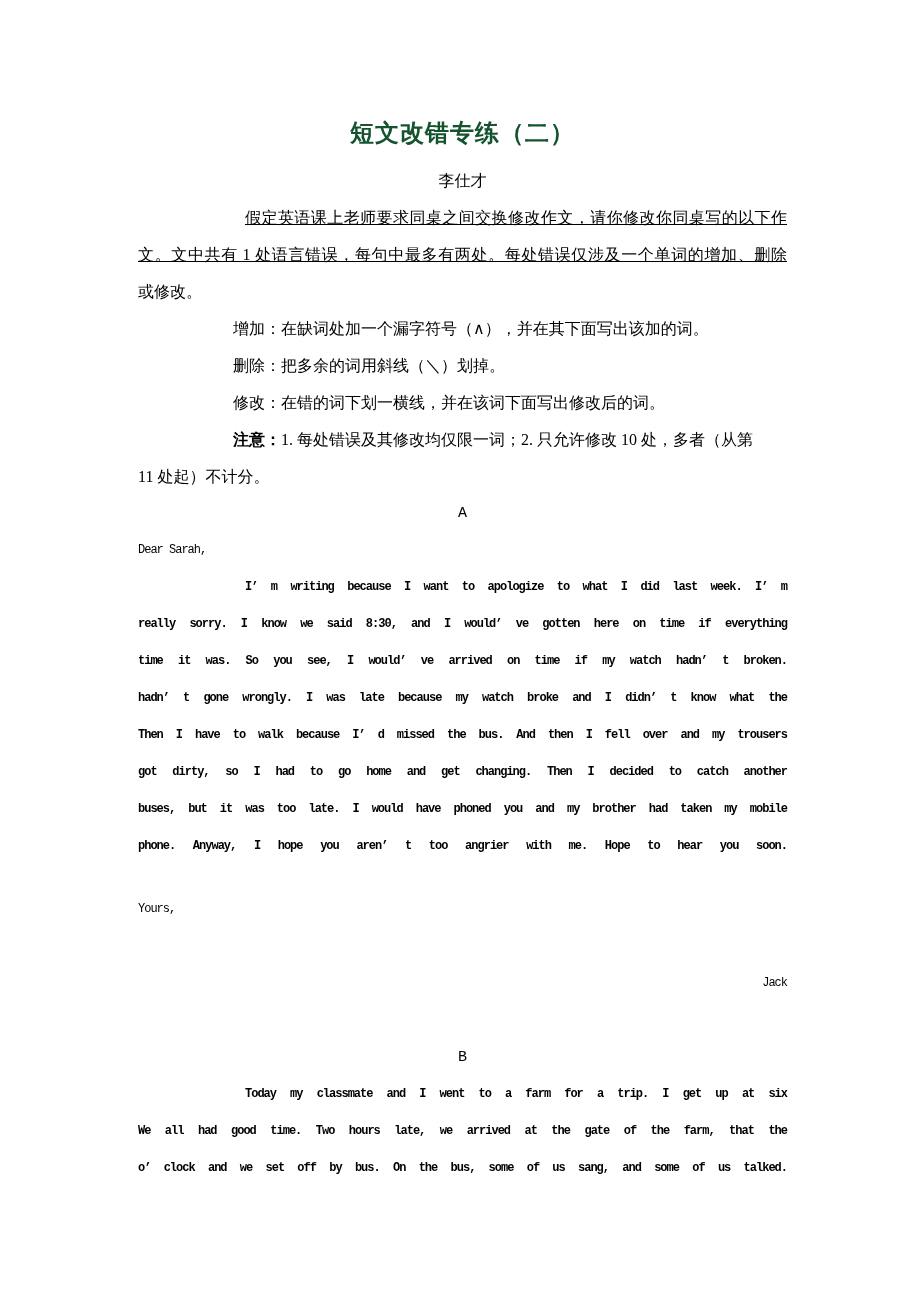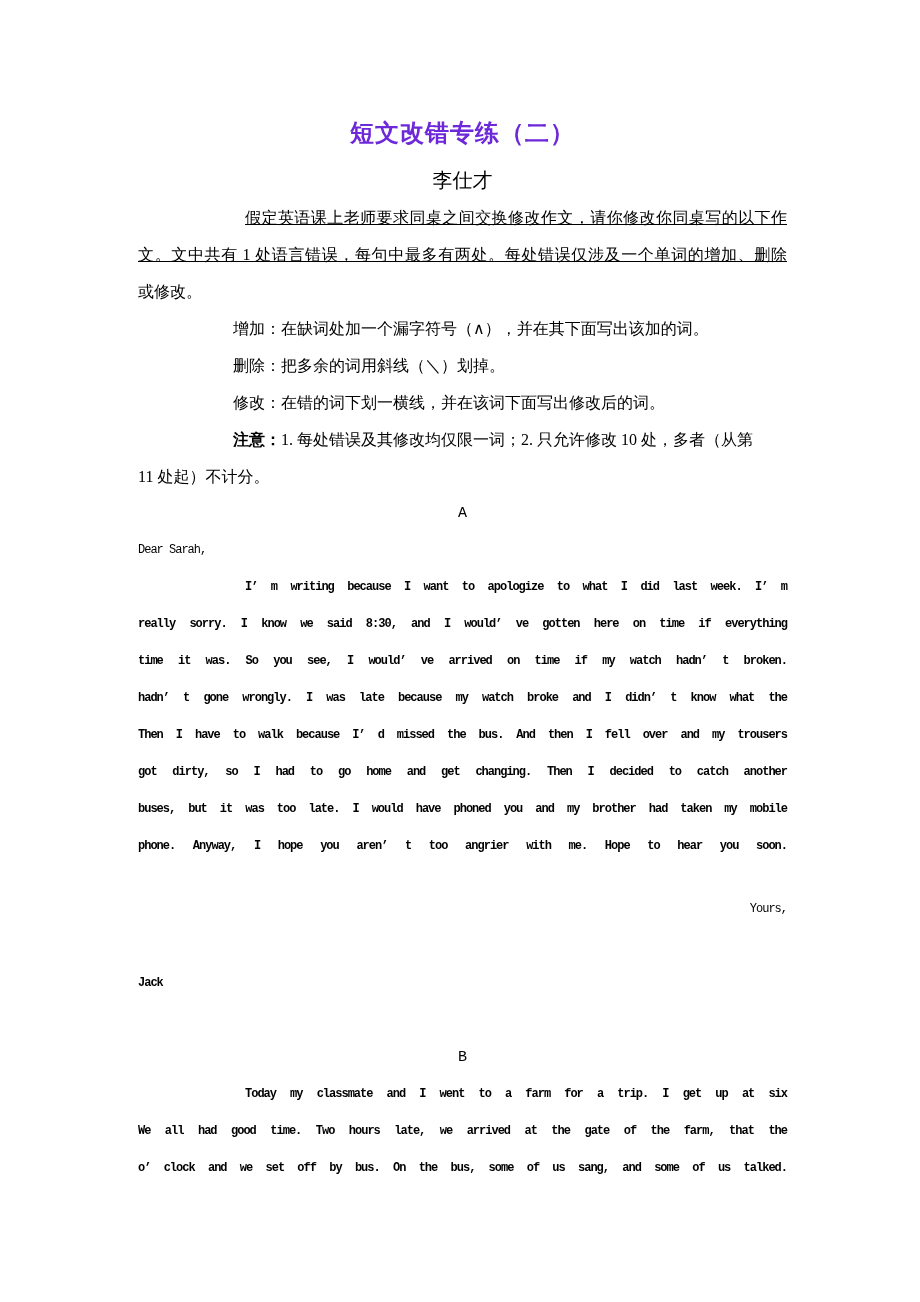--- a/index.html
+++ b/index.html
@@ -20,21 +20,21 @@
   .doc-title{
     font-size:24px;
     font-weight:bold;
     letter-spacing:1px;
     text-align:center;
     line-height:34px;
     color:#ff0000;
   }
   .author{
     margin-top:12px;
-    font-size:20px;
+    font-size:16px;
     text-align:center;
     line-height:37px;
   }
   .cn-line{
     font-size:16px;
     line-height:37px;
     height:37px;
     white-space:nowrap;
   }
   .cn-just{
@@ -58,31 +58,31 @@
     text-align-last:justify;
     font-weight:bold;
   }
   .section-label{
     font-family:"Liberation Mono","DejaVu Sans Mono",monospace;
     font-size:15px;
     text-align:center;
     line-height:37px;
     height:37px;
   }
-  .closing{margin-top:26px;text-align:right;}
-  .signature{margin-top:37px;font-weight:bold;}
+  .closing{margin-top:26px;text-align:left;}
+  .signature{margin-top:37px;text-align:right;}
   .section-b{margin-top:37px;}
 </style>
 </head>
 <body>
 
 <div class="page">
   <div class="content">
 
-    <div class="doc-title" style="color: #6d28d9;">短文改错专练（二）</div>
+    <div class="doc-title" style="color: #14532d;">短文改错专练（二）</div>
     <div class="author">李仕才</div>
 
     <div class="cn-line cn-just indent-lg">假定英语课上老师要求同桌之间交换修改作文，请你修改你同桌写的以下作</div>
     <div class="cn-line cn-just">文。文中共有 1 处语言错误，每句中最多有两处。每处错误仅涉及一个单词的增加、删除</div>
     <div class="cn-line">或修改。</div>
 
     <div class="cn-line indent-md">增加：在缺词处加一个漏字符号（∧），并在其下面写出该加的词。</div>
     <div class="cn-line indent-md">删除：把多余的词用斜线（＼）划掉。</div>
     <div class="cn-line indent-md">修改：在错的词下划一横线，并在该词下面写出修改后的词。</div>
 

